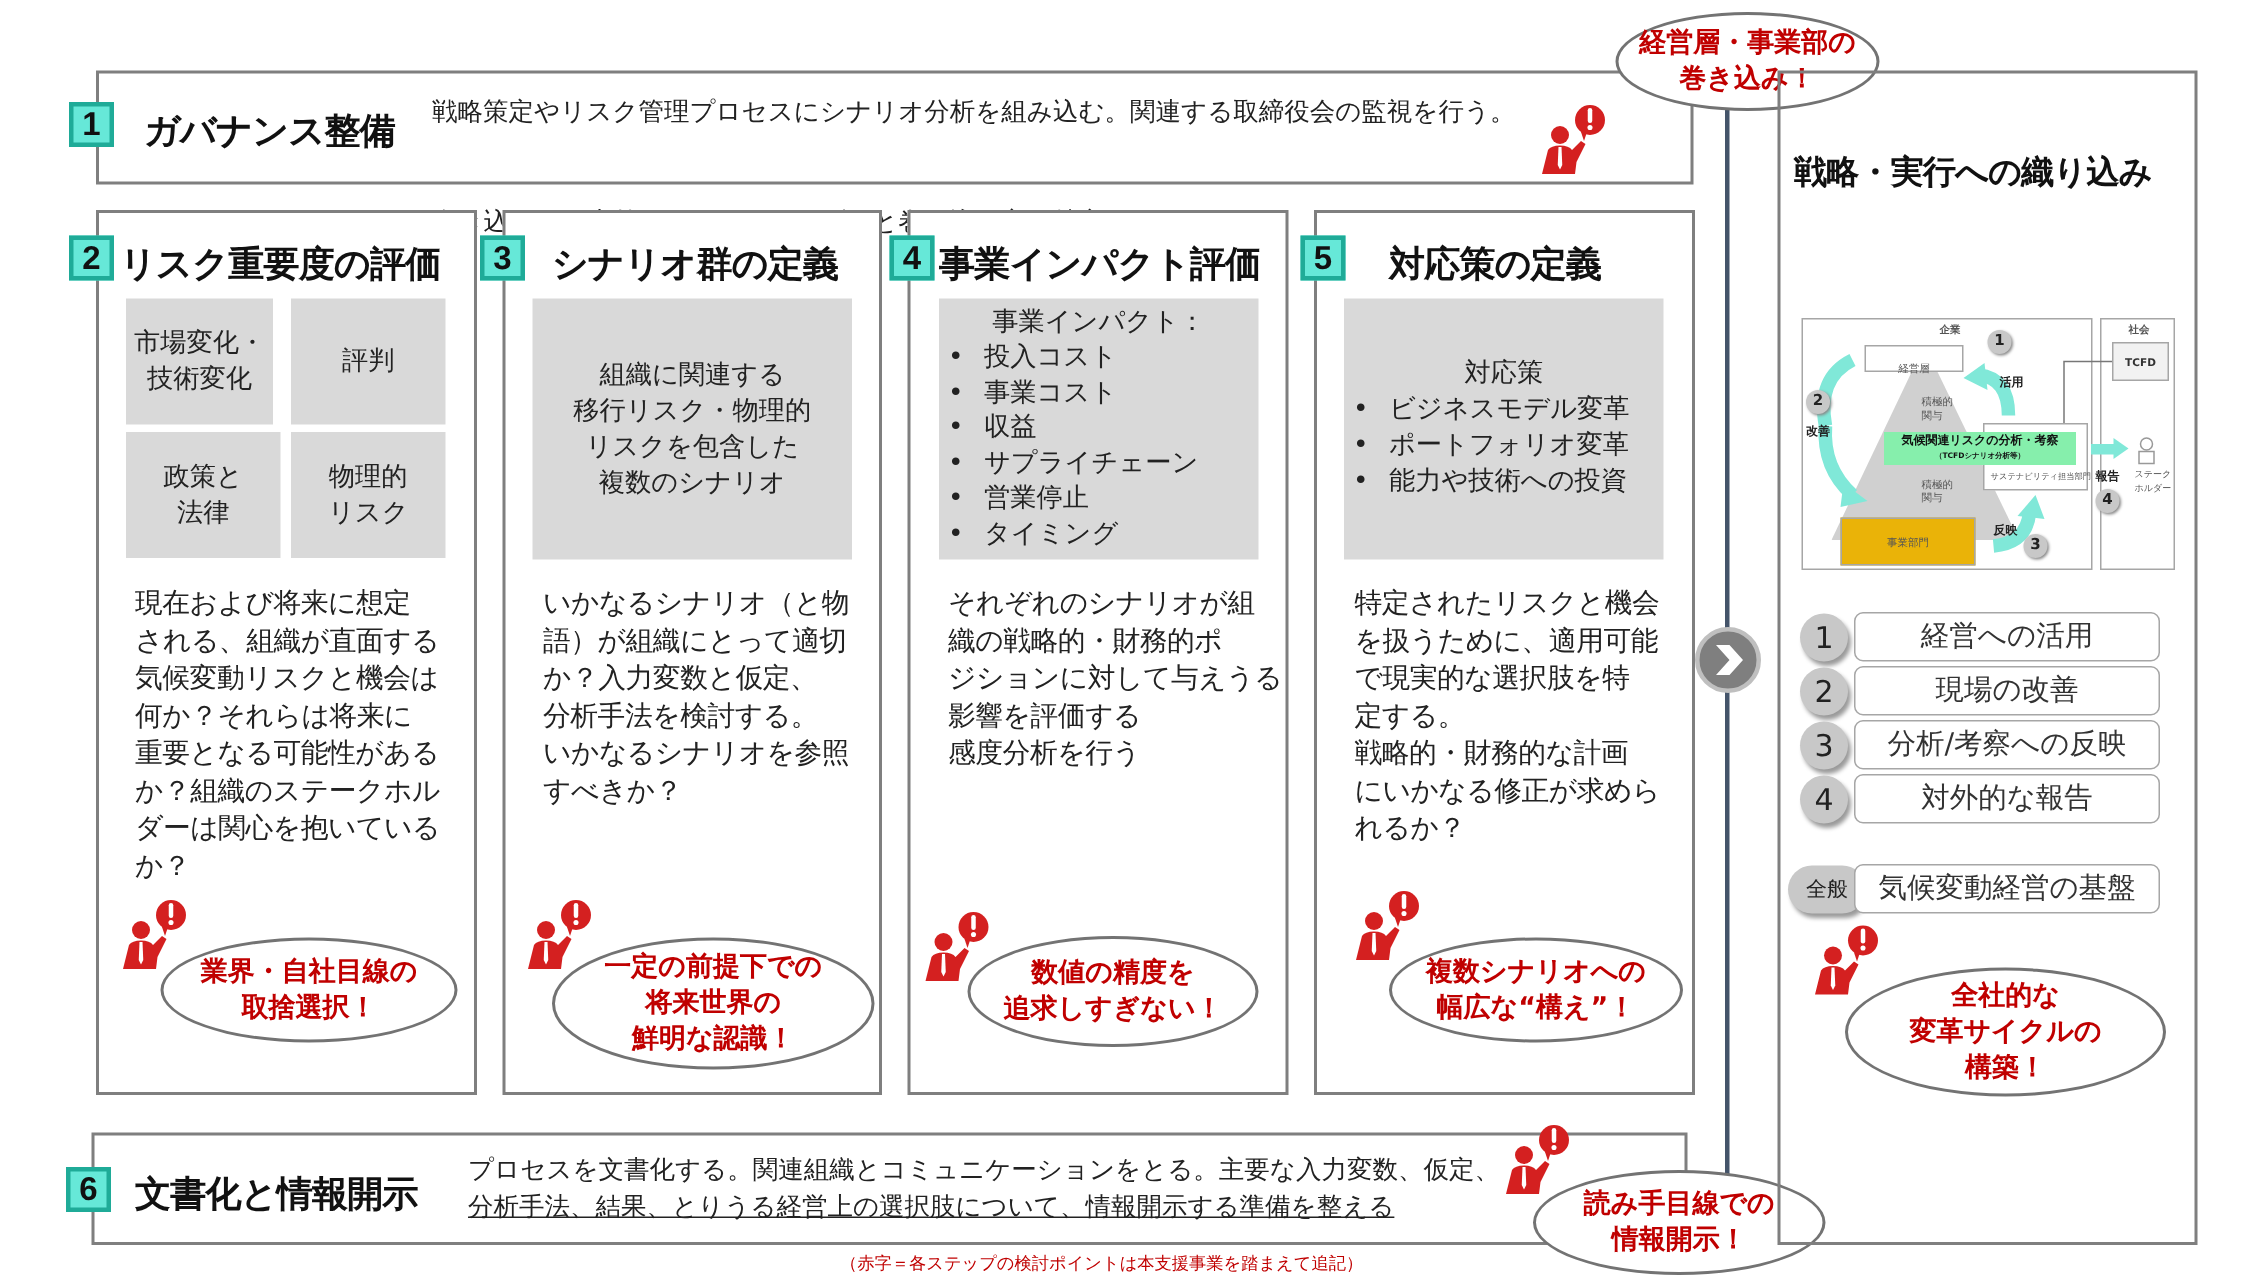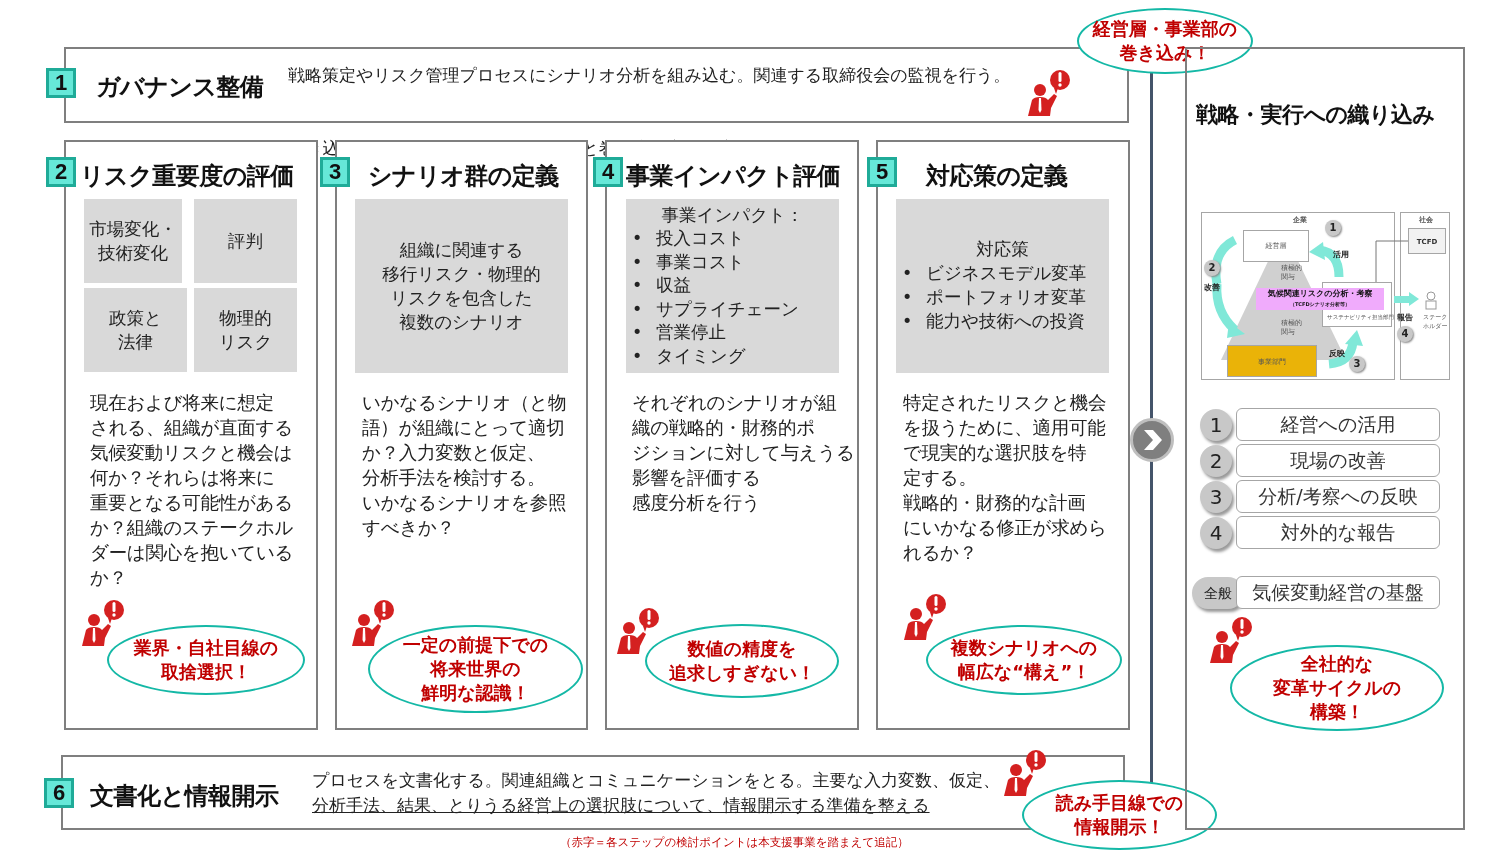--- a/index.html
+++ b/index.html
@@ -17,21 +17,21 @@
   .desc { position: absolute; font-size: 17px; line-height: 25px; color: #222; white-space: nowrap; }
   .desc-block { position: absolute; font-size: 18.5px; line-height: 25px; color: #222; white-space: pre-line; letter-spacing: -0.3px; }
 
   .gray { position: absolute; background: #d9d9d9; color: #222; font-size: 17.5px; line-height: 24px; }
   .gray.center { display: flex; align-items: center; justify-content: center; text-align: center; white-space: pre-line; }
   .gray ul { list-style: none; }
   .gray li { position: relative; padding-left: 30px; white-space: nowrap; }
   .gray li::before { content: "•"; position: absolute; left: 6px; top: 0; }
 
   .callout {
-    position: absolute; border: 2px solid #14b8a6; border-radius: 50%;
+    position: absolute; border: 2px solid #737373; border-radius: 50%;
     background: #fff; color: #c00000; font-weight: bold; font-size: 18px; line-height: 24px;
     display: flex; align-items: center; justify-content: center; text-align: center; white-space: pre-line;
   }
   .person { position: absolute; width: 52px; height: 52px; }
 
   .vline { position: absolute; width: 3px; background: #44546a; }
   .arrow-btn {
     position: absolute; width: 44px; height: 44px; border-radius: 50%;
     background: #7f7f7f; border: 3px solid #bfbfbf;
     display: flex; align-items: center; justify-content: center;
@@ -202,30 +202,30 @@
 <div class="step-title" style="left:1196px; top:100px; font-size:22px;">戦略・実行への織り込み</div>
 
 <div class="mini">
   <div class="frame" style="left:0; top:0; width:194px; height:168px;"></div>
   <div class="frame" style="left:199px; top:0; width:50px; height:168px;"></div>
   <div class="lbl" style="left:92px; top:3px; font-weight:bold;">企業</div>
   <div class="lbl" style="left:218px; top:3px; font-weight:bold;">社会</div>
   <svg style="position:absolute; left:20px; top:18px;" width="130" height="130">
       <polygon points="62,0 125,130 0,130" fill="#d0d0d0"></polygon>
     </svg>
-  <div class="frame" style="left:42px; top:18px; width:66px; height:32px; text-align:center; line-height:30px; background:#fff;"><span>経営層</span></div>
+  <div class="frame" style="left:42px; top:18px; width:66px; height:18px; text-align:center; line-height:30px; background:#fff;"><span>経営層</span></div>
   <div class="frame" style="left:26px; top:133px; width:90px; height:32px; text-align:center; line-height:32px; background:#eab308;"><span>事業部門</span></div>
   <div class="lbl" style="left:80px; top:52px; white-space:pre-line; line-height:9px;">積極的
 関与</div>
   <div class="lbl" style="left:80px; top:107px; white-space:pre-line; line-height:9px;">積極的
 関与</div>
   <div class="frame" style="left:121px; top:70px; width:70px; height:45px; background:#fff;">
       <span class="lbl" style="left:4px; top:31px; font-size:5.5px;">サステナビリティ担当部門</span>
     </div>
-  <div style="position:absolute; left:55px; top:76px; width:128px; height:22px; background:#f0abfc; color:#111; text-align:center; font-weight:bold;">
+  <div style="position:absolute; left:55px; top:76px; width:128px; height:22px; background:#86efac; color:#111; text-align:center; font-weight:bold;">
     <div style="font-size:8px; line-height:12px;">気候関連リスクの分析・考察</div>
     <div style="font-size:5px; line-height:8px;">（TCFDシナリオ分析等）</div>
   </div>
   <div class="frame" style="left:207px; top:16px; width:38px; height:26px; background:#f2f2f2; text-align:center; line-height:26px; font-weight:bold; color:#333;"><span>TCFD</span></div>
   <svg style="position:absolute; left:0; top:0;" width="250" height="170">
     <polyline points="175,70 175,29 207,29" fill="none" stroke="#777" stroke-width="1"></polyline>
     <path d="M16 72 Q10 40 34 28" fill="none" stroke="#80e8d8" stroke-width="9"></path>
     <path d="M16 72 Q14 100 34 118" fill="none" stroke="#80e8d8" stroke-width="9"></path>
     <polygon points="28,110 44,122 26,126" fill="#80e8d8"></polygon>
     <path d="M138 65 Q138 40 118 38" fill="none" stroke="#80e8d8" stroke-width="9"></path>

